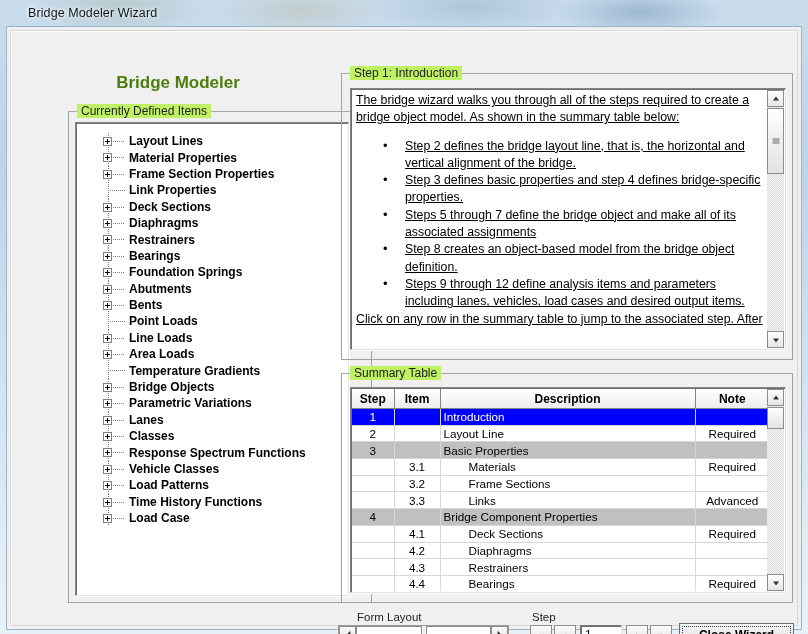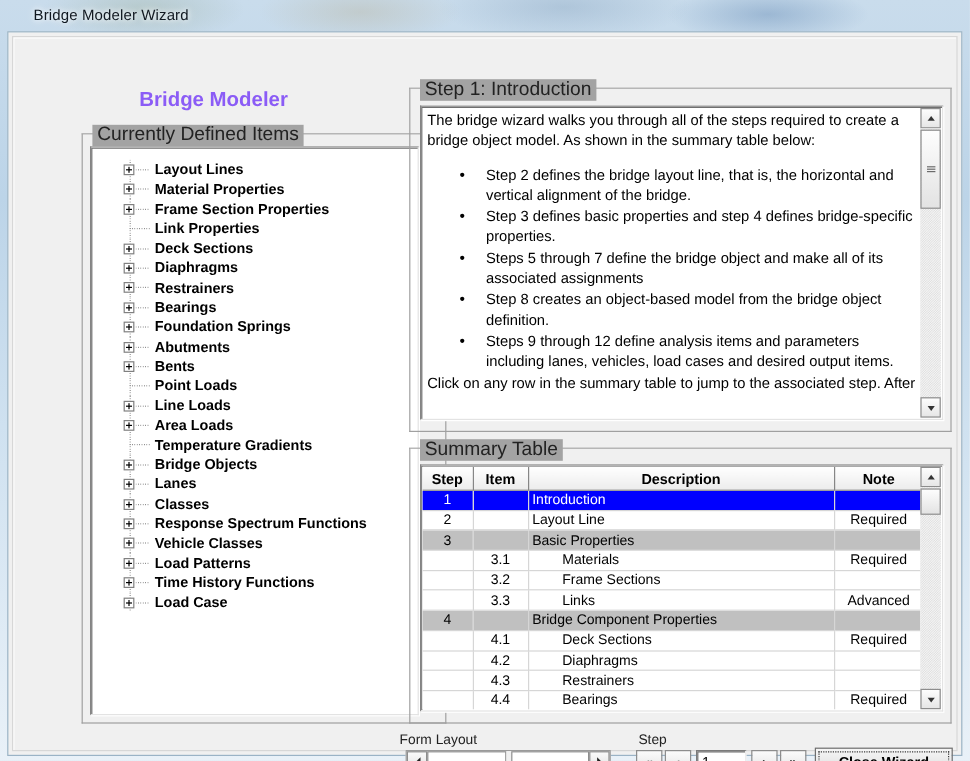--- a/index.html
+++ b/index.html
@@ -54,40 +54,40 @@
   
   .groupbox {
     position: absolute;
     box-sizing: border-box;
     border: 1px solid #a0a0a0;
     border-top-color:#a8a8a8;
   }
   .gb-label {
     position: absolute;
     top: -8px; left: 8px;
-    background: #a3a3a3;
+    background: #bef264;
     padding: 0 4px;
-    font-size: 16px;
+    font-size: 12px;
     color: #222;
     white-space: nowrap;
   }
   .sunken {
     box-sizing: border-box;
     background: #fff;
     border: 1px solid #848484;
     border-right-color: #e3e3e3;
     border-bottom-color: #e3e3e3;
     box-shadow: inset 1px 1px 0 #6f6f6f, 1px 1px 0 #ffffff;
   }
 
   
   #app-heading {
     position: absolute; left: 22px; top: 42px; width: 290px;
     text-align: center;
-    font-size: 17px; font-weight: bold; color: #8b5cf6;
+    font-size: 17px; font-weight: bold; color: #4d7c0f;
   }
 
   
   #gb-items { left: 25px; top: 80px; width: 304px; height: 492px; margin-left: 32px; }
   #tree {
     position: absolute; left: 6px; top: 10px; width: 274px; height: 474px;
     overflow: hidden;
   }
   .tree-row {
     position: relative;
@@ -122,21 +122,21 @@
   .tree-row.leaf .hline { left: 26px; width: 17px; }
 
   
   #gb-step { left: 330px; top: 42px; width: 452px; height: 287px; }
   #intro-box {
     position:absolute; left: 8px; top: 14px; width: 436px; height: 262px;
   }
   #intro-text {
     position: absolute; left: 5px; top: 3px; right: 20px; bottom: 2px;
     overflow: hidden;
-    font-size: 12.3px; color: #000; line-height: 17.3px;
+    font-size: 12.3px; color: #000; line-height: 17.3px; text-decoration: underline;
   }
   #intro-text p { margin: 0 0 11px 0; }
   #intro-text ul { margin: 0; padding-left: 27px; list-style: none; }
   #intro-text li { margin: 0 0 0 0; position: relative; padding-left: 22px;}
   #intro-text li::before {
     content: "\2022"; position: absolute; left: 0; top: -1px; font-size: 13px;
   }
   #intro-text .tail { }
 
   
@@ -198,21 +198,21 @@
   td.c-step { text-align:center; }
   td.c-item { text-align:center; }
   td.c-desc { text-align:left; padding-left: 5px; }
   td.c-note { text-align:center; }
   tr.selected td { background: #0000ff; color: #fff; }
   tr.group td { background: #c0c0c0; }
   td.c-desc.indent { padding-left: 28px; margin-left: 32px; }
 
   
   .ctl-label { position: absolute; font-size: 11.5px; color: #222; }
-  #lbl-formlayout { left: 322px; top: 580px; }
+  #lbl-formlayout { left: 346px; top: 580px; }
   #lbl-step { left: 521px; top: 580px; }
 
   #formlayout-sb {
     position: absolute; left: 327px; top: 594px; width: 171px; height: 20px;
     box-sizing: border-box;
     background: #f4f4f4; border: 1px solid #9a9a9a;
     display: flex; align-items: stretch;
   }
   .hsb-btn {
     width: 17px; box-sizing:border-box;
@@ -368,20 +368,26 @@
             <div class="tree-row leaf">
               <span class="vline"></span>
               <span class="hline"></span>
               <span class="label">Temperature Gradients</span>
             </div>
             <div class="tree-row">
               <span class="vline"></span>
               <span class="plusbox"></span>
               <span class="hline"></span>
               <span class="label">Bridge Objects</span>
+            </div>
+            <div class="tree-row">
+              <span class="vline"></span>
+              <span class="plusbox"></span>
+              <span class="hline"></span>
+              <span class="label">Parametric Variations</span>
             </div>
             <div class="tree-row">
               <span class="vline"></span>
               <span class="plusbox"></span>
               <span class="hline"></span>
               <span class="label">Lanes</span>
             </div>
             <div class="tree-row">
               <span class="vline"></span>
               <span class="plusbox"></span>

